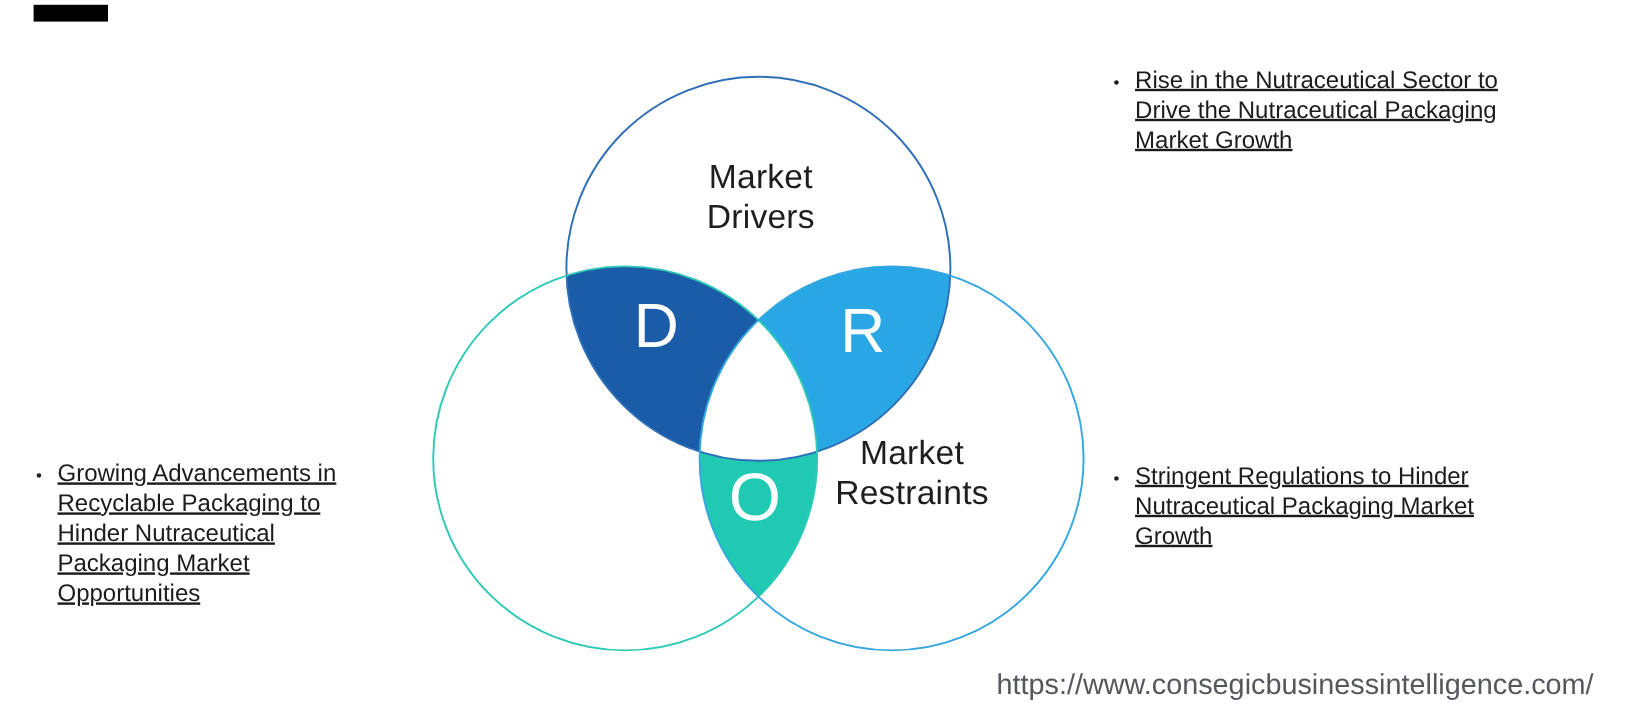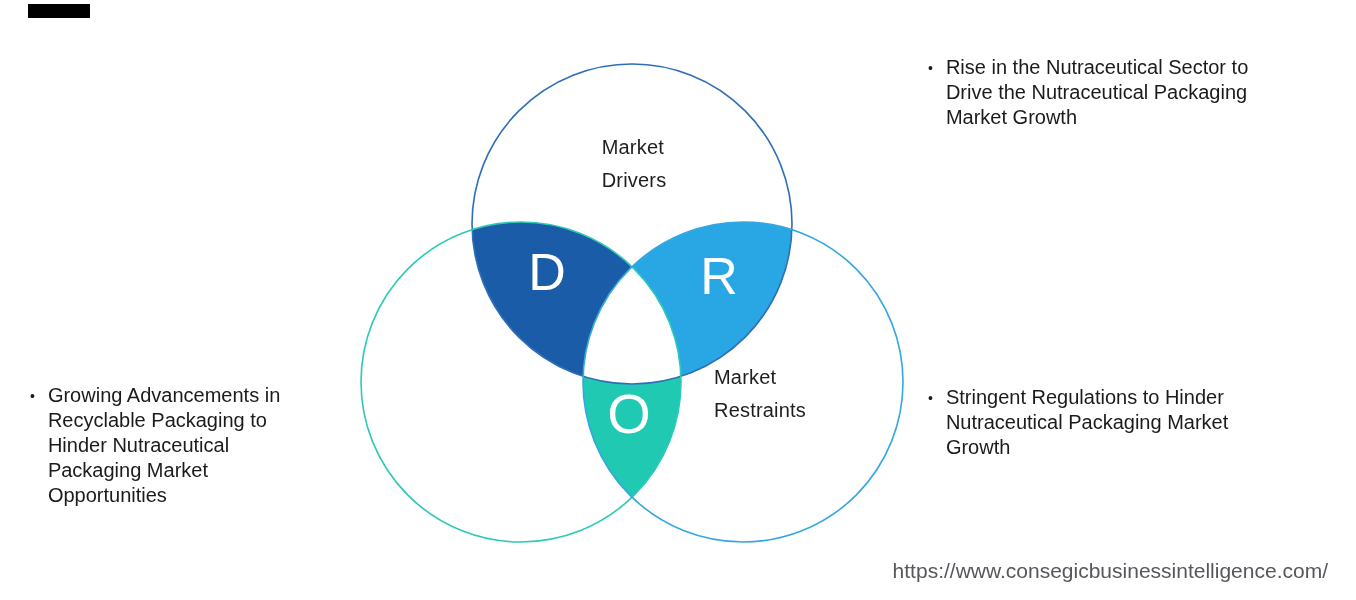--- a/index.html
+++ b/index.html
@@ -4,37 +4,37 @@
 <style>
   html,body{margin:0;padding:0;background:#ffffff;}
   .canvas{
     position:relative;width:1356px;height:600px;background:#ffffff;
     font-family:"Liberation Sans",sans-serif;overflow:hidden;
   }
   .corner-mark{position:absolute;left:28px;top:4px;width:62px;height:14px;background:#000;}
   .venn-svg{position:absolute;left:0;top:0;}
   .venn-label{
     position:absolute;transform:translate(-50%,-50%);
-    text-align:left;color:#1e1e1e;font-size:20px;line-height:33px;
+    text-align:center;color:#1e1e1e;font-size:28px;line-height:33px;
     white-space:pre-line;letter-spacing:0.2px;
   }
   .venn-letter{
     position:absolute;transform:translate(-50%,-50%);
     color:#ffffff;font-size:52px;line-height:52px;font-weight:400;
   }
   .venn-letter.o{font-size:56px;line-height:56px;}
   .bullet{
     position:absolute;display:flex;align-items:flex-start;gap:13px;
     color:#1b1b1b;font-size:20px;line-height:25px;font-weight:400;
   }
   .bullet .dot{font-size:14px;line-height:25px;padding-top:1px;}
-  .bullet .lines{white-space:pre-line;}
+  .bullet .lines{white-space:pre-line;text-decoration:underline;}
   .footer-url{
     position:absolute;top:560px;right:28px;
-    color:#55575c;font-size:21px;line-height:22px;
+    color:#55575c;font-size:24px;line-height:22px;
   }
 </style>
 </head>
 <body>
 
 <div class="canvas">
 
   <div class="corner-mark"></div>
 
   <svg class="venn-svg" width="1356" height="600" viewBox="0 0 1356 600" aria-hidden="true">

